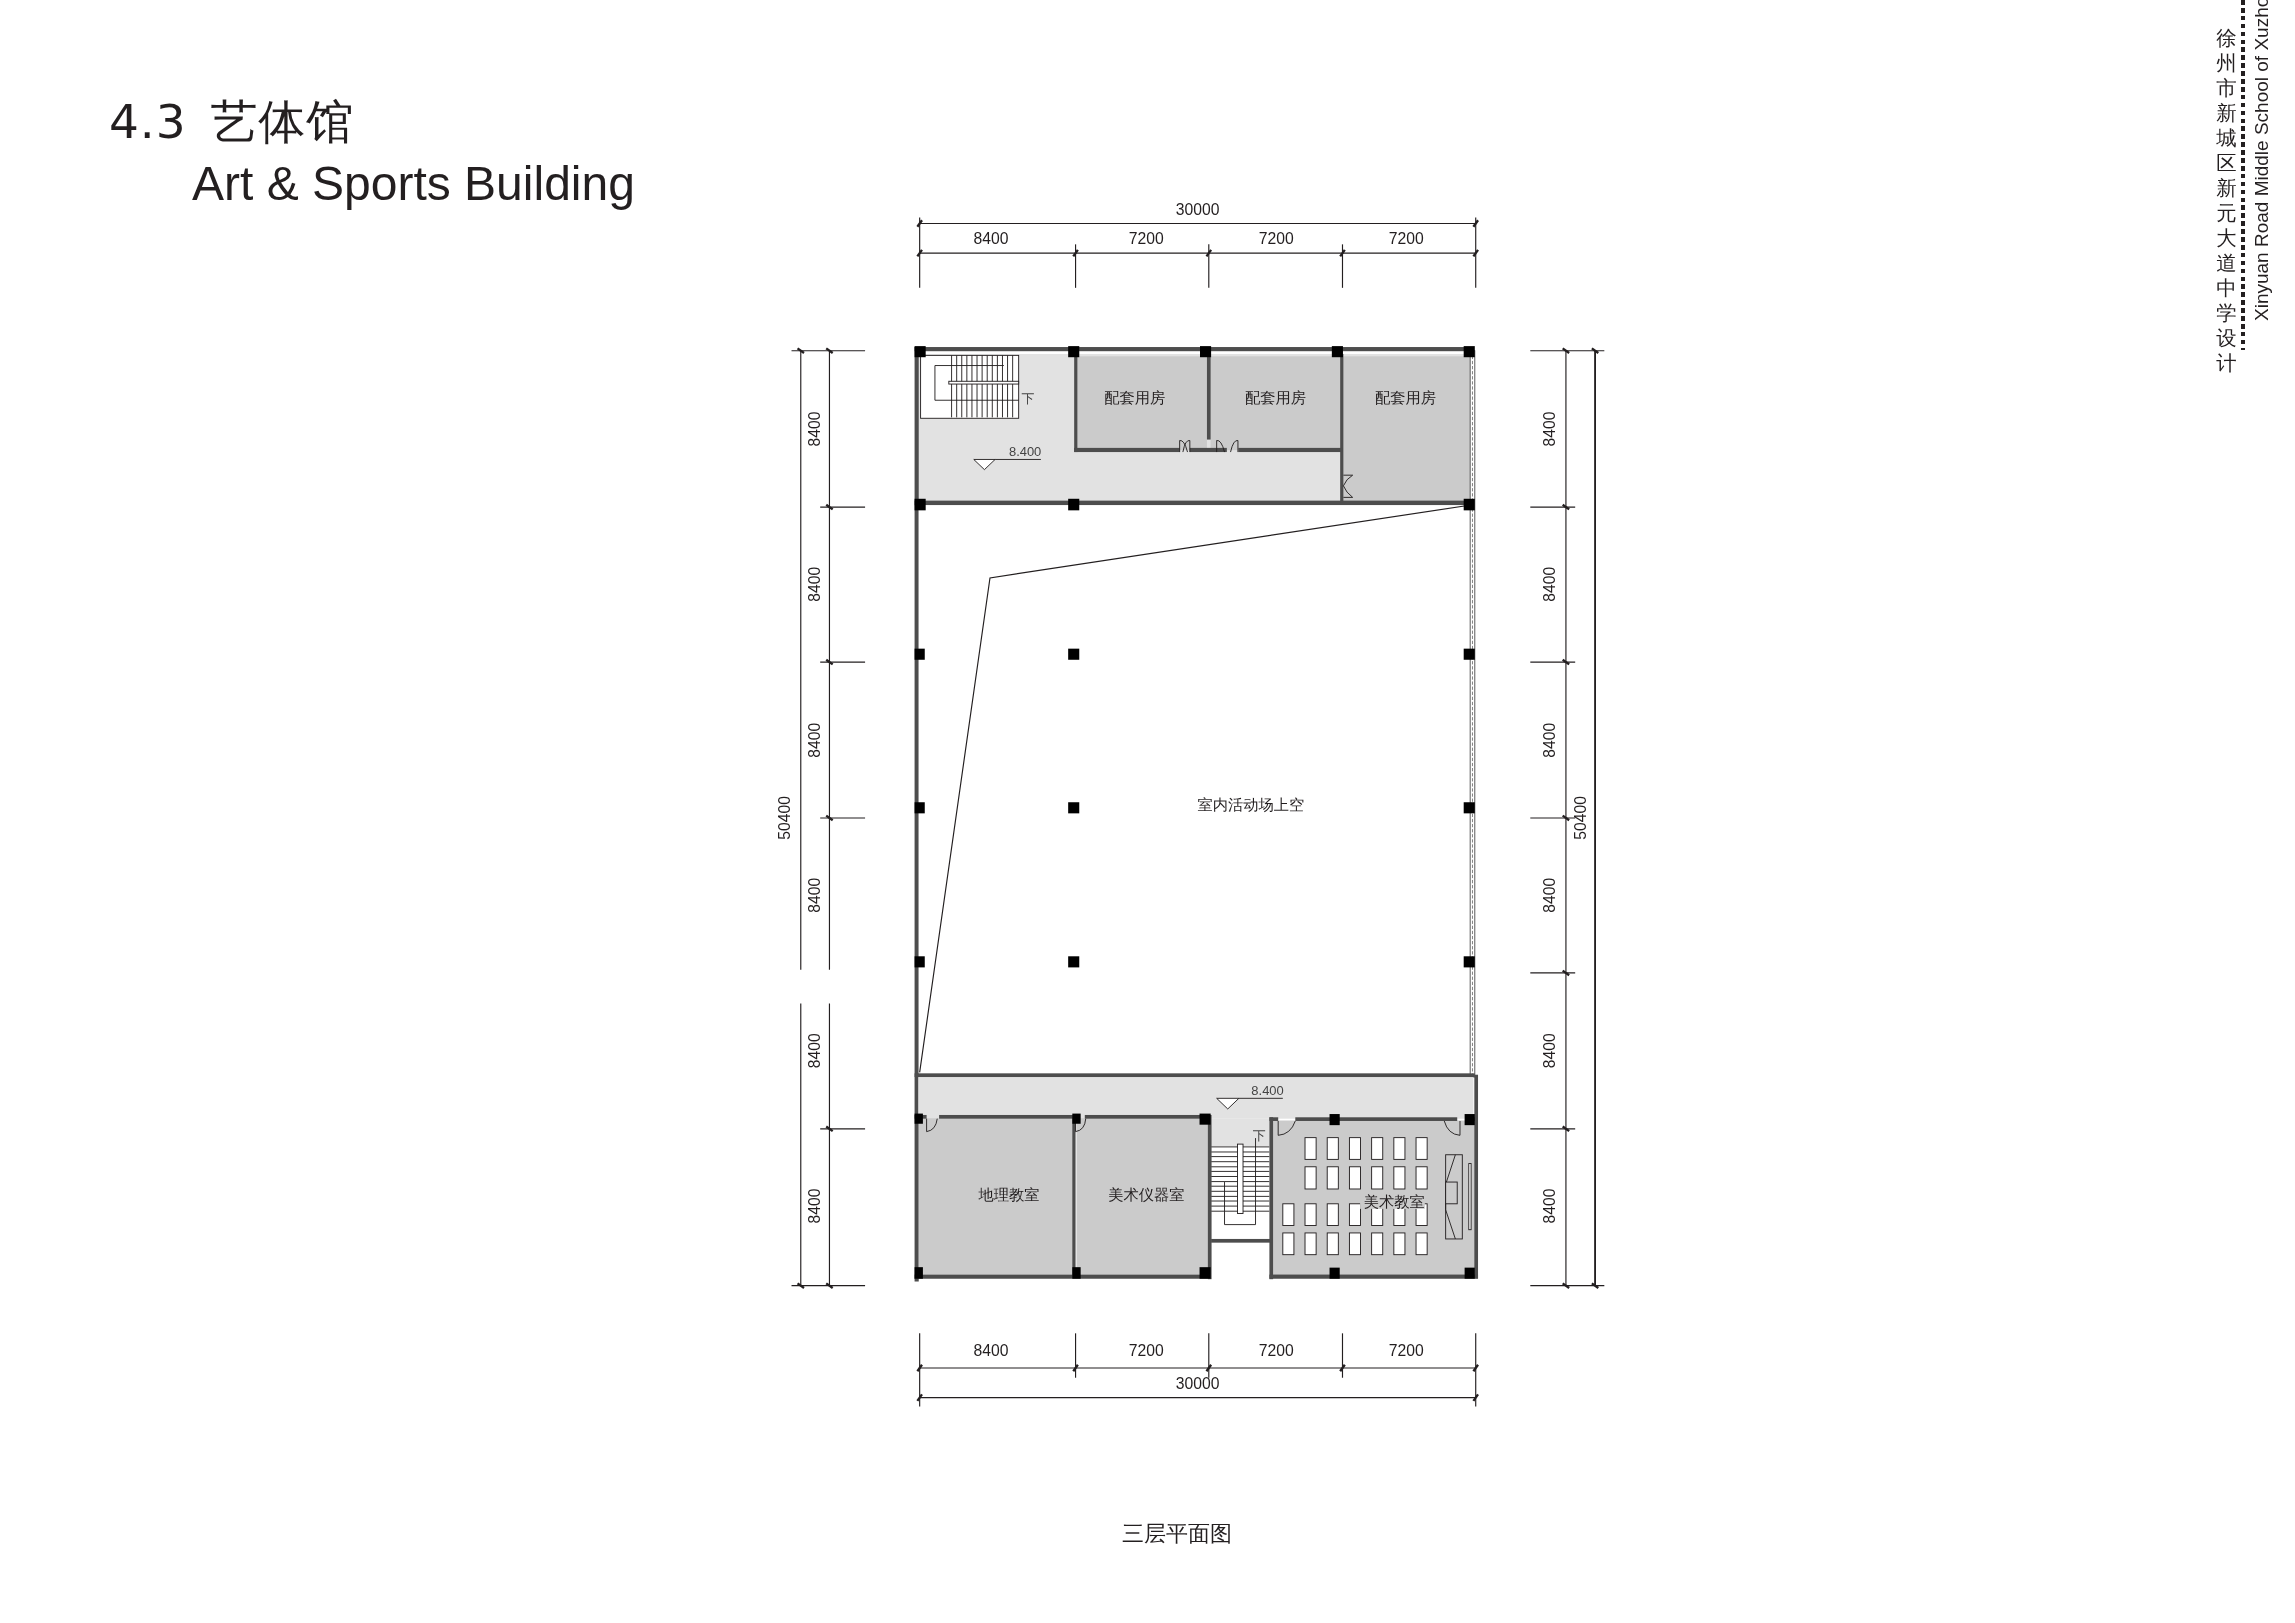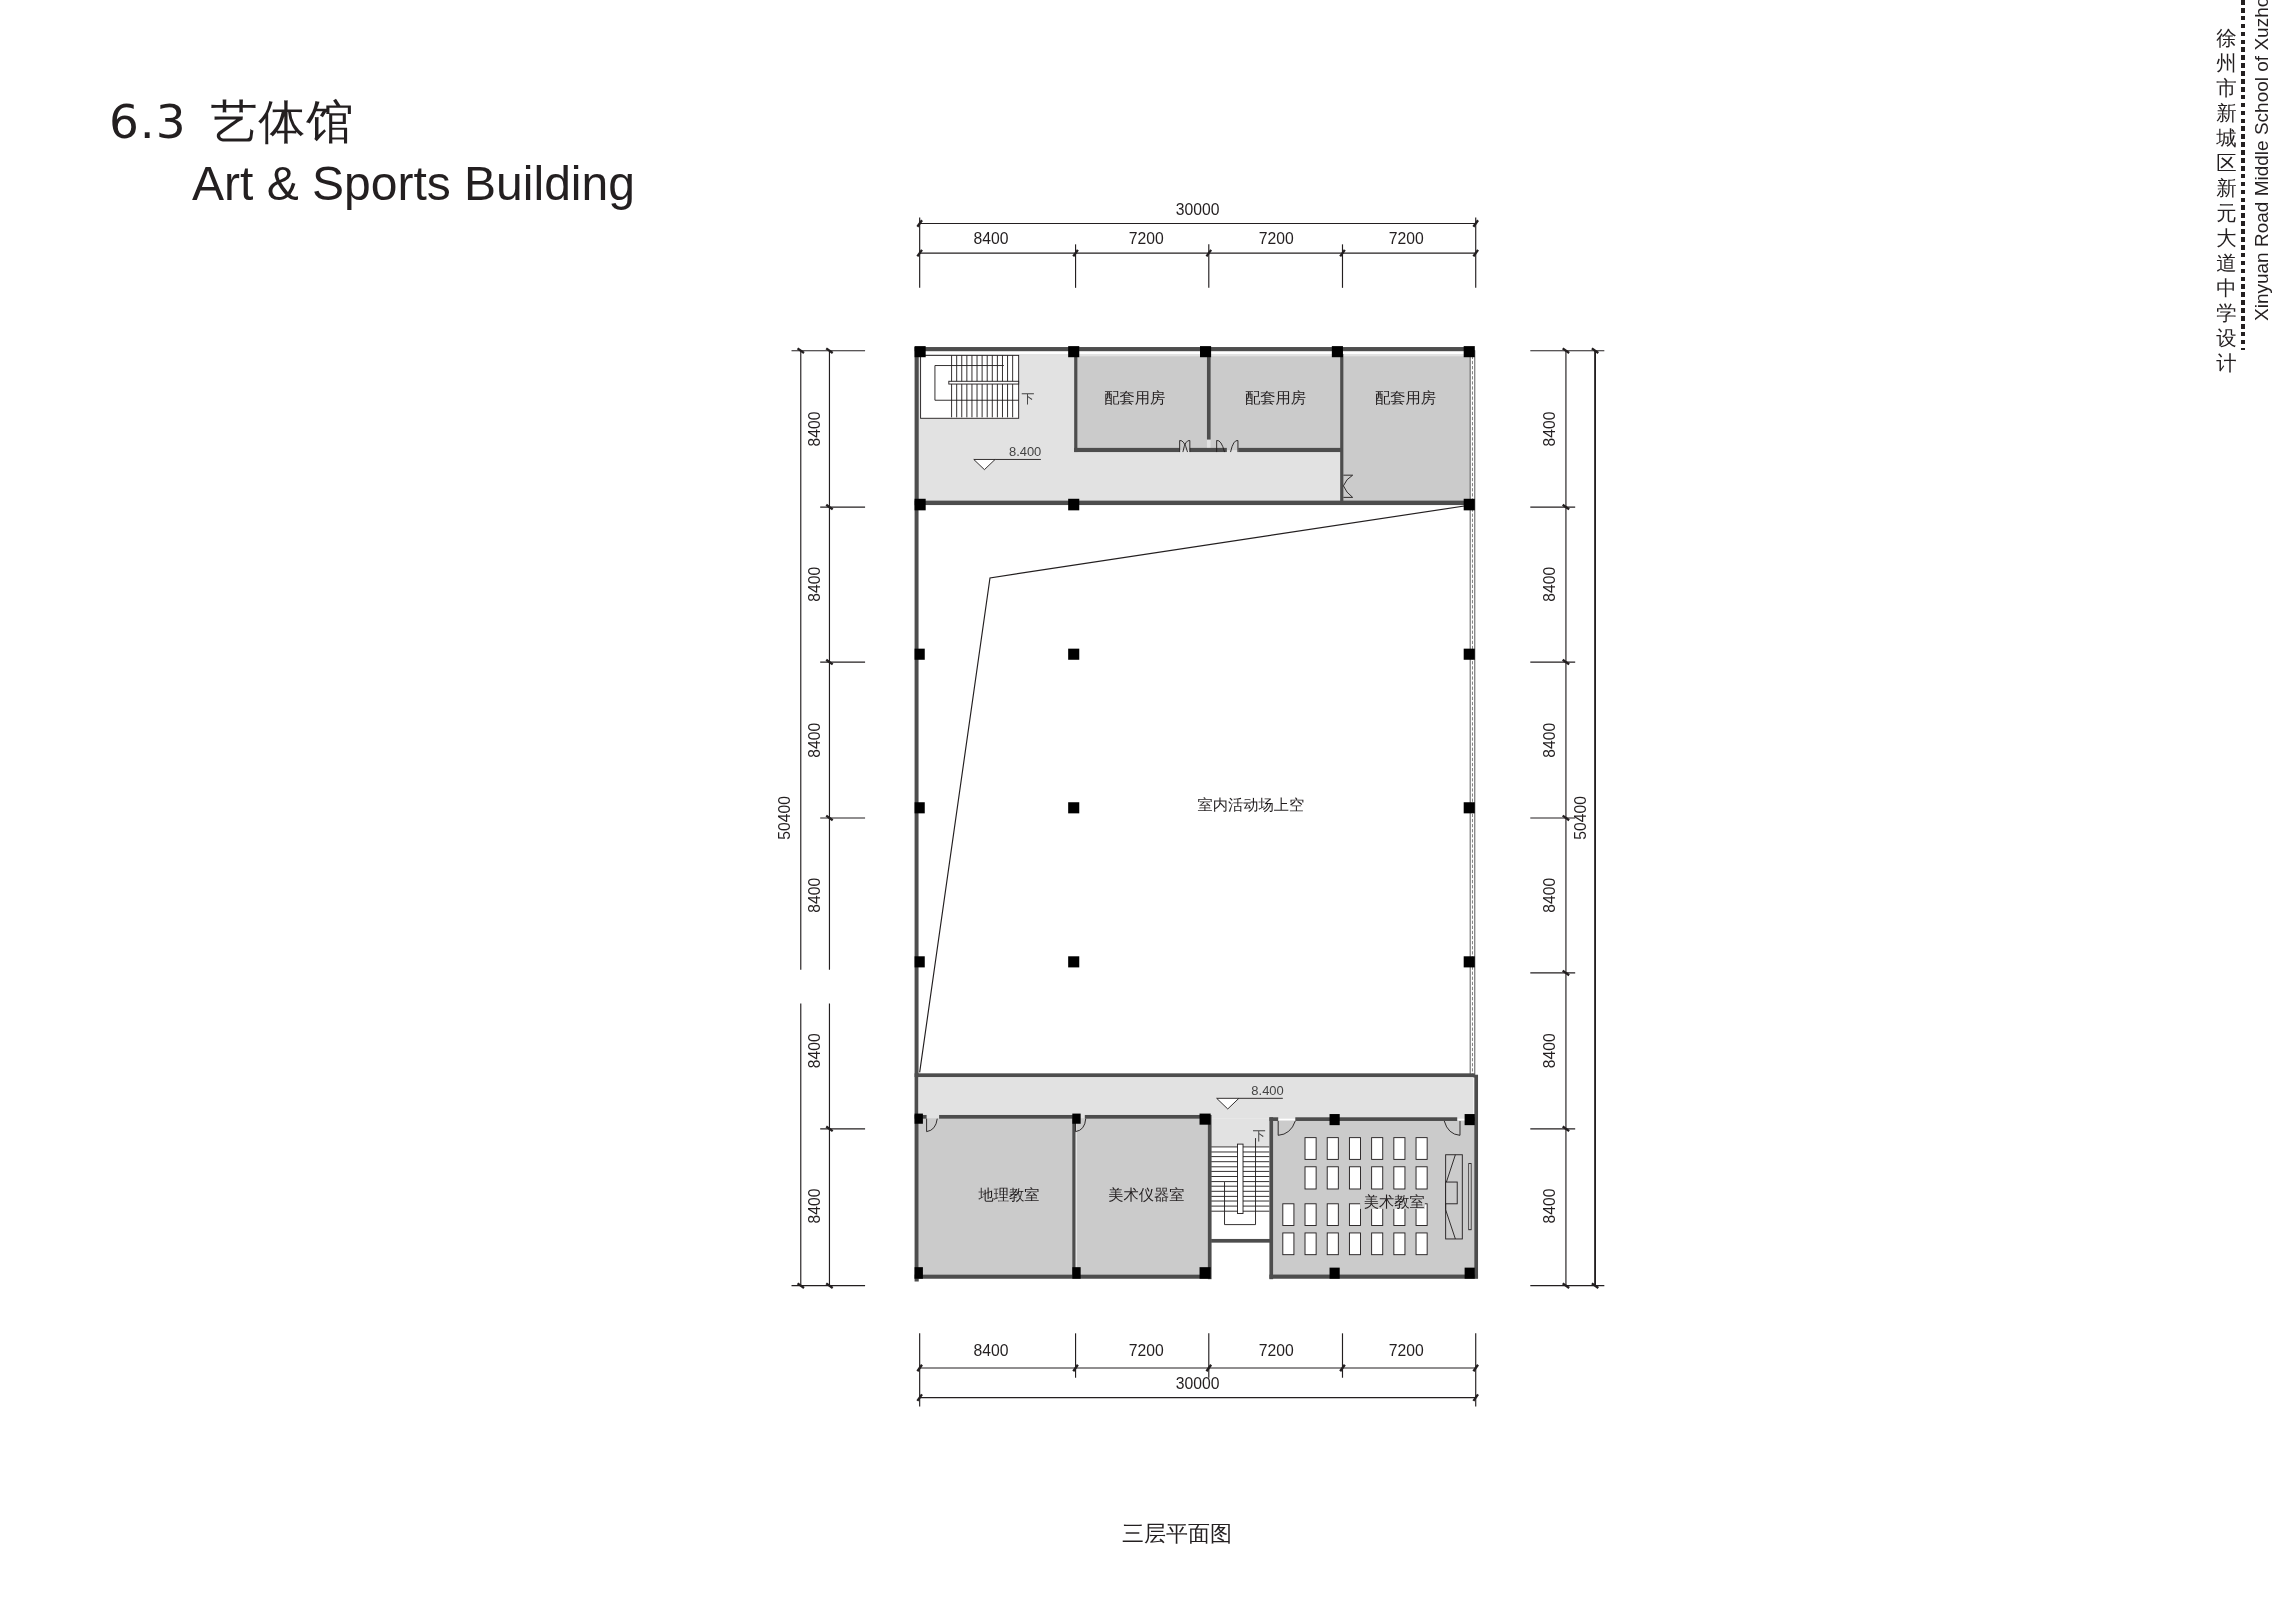--- a/index.html
+++ b/index.html
@@ -13,21 +13,21 @@
   .vert-en span{position:absolute;left:0;top:292px;transform-origin:0 0;transform:rotate(-90deg);font-size:19px;white-space:nowrap;line-height:23px;font-family:"Liberation Sans",sans-serif;}
   svg.plan{position:absolute;left:0;top:0;}
   .dim{font-family:"Liberation Sans",sans-serif;font-size:34px;fill:#231f20;}
   .room{font-family:"DejaVu Sans",sans-serif;font-size:33px;fill:#231f20;}
   .lvl{font-family:"Liberation Sans",sans-serif;font-size:28px;fill:#444;}
   .caption{position:absolute;left:1122px;top:1495px;font-size:22px;line-height:1;white-space:nowrap;margin-top:28px;}
 </style>
 </head>
 <body>
 
-<div class="title-num"><span>6.3</span><span>艺体馆</span></div>
+<div class="title-num"><span>4.3</span><span>艺体馆</span></div>
 <div class="title-en">Art &amp; Sports Building</div>
 
 <div class="vert-cn">徐州市新城区新元大道中学设计</div>
 <div class="vert-dots"></div>
 <div class="vert-en">
     <span>Xinyuan Road Middle School of Xuzhou</span>
   </div>
 
 <svg class="plan" width="2295" height="1623" viewBox="0 0 4961 3508">
 

